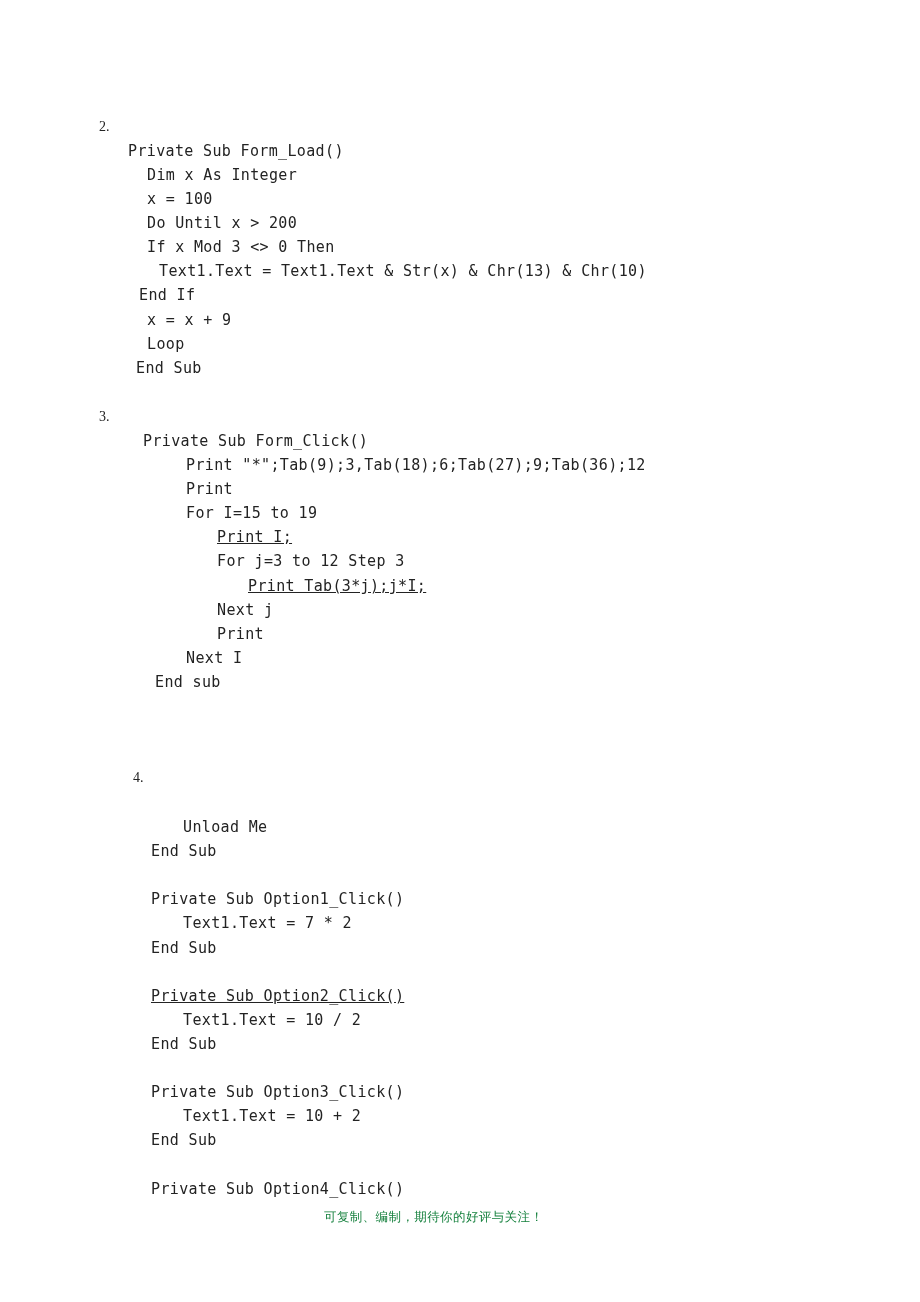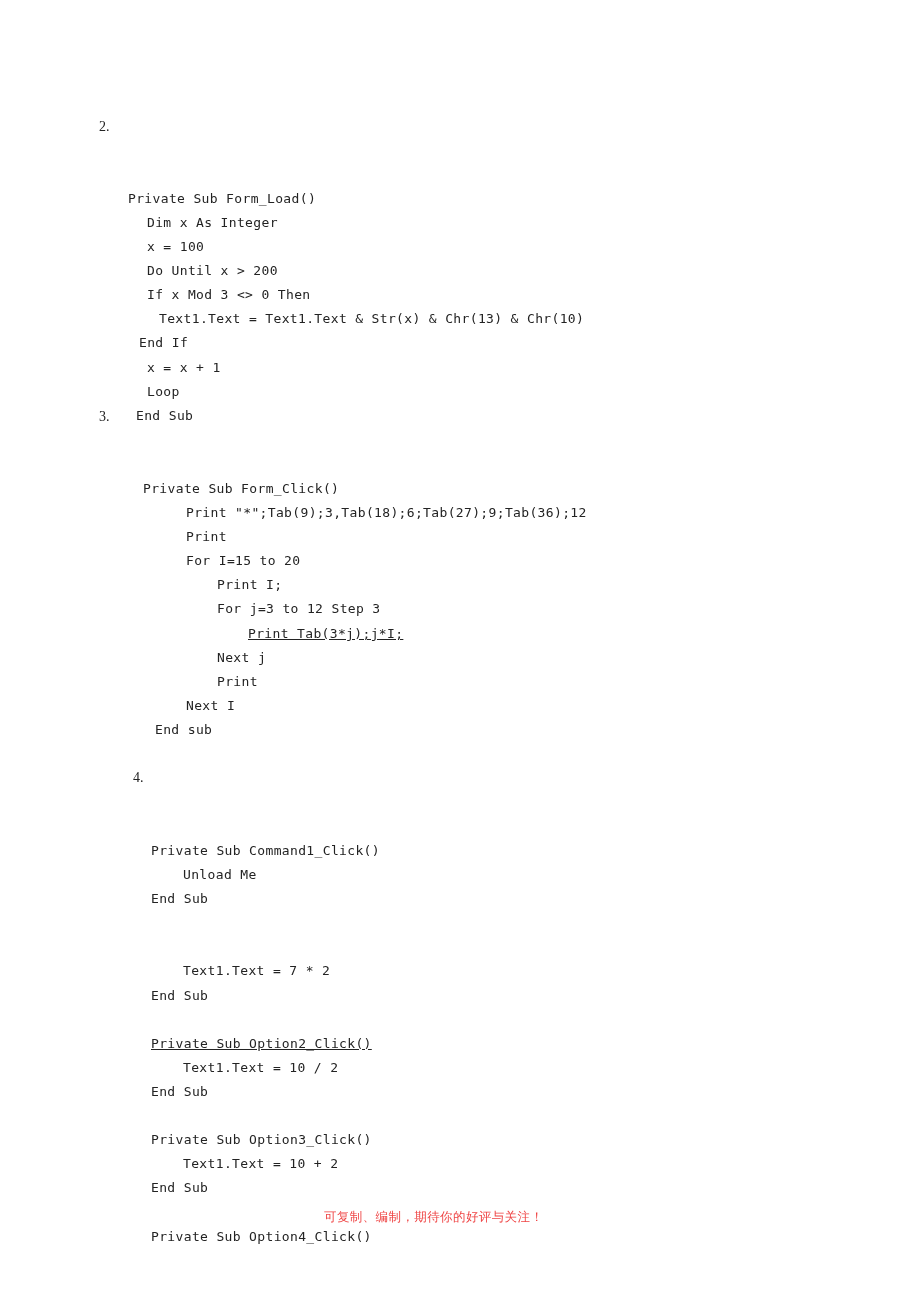--- a/index.html
+++ b/index.html
@@ -12,27 +12,26 @@
     width: 920px;
     height: 1302px;
     background: #ffffff;
     overflow: hidden;
     font-family: "Liberation Serif", "DejaVu Serif", serif;
   }
   
   .code-line {
     position: absolute;
     font-family: "DejaVu Sans Mono", "Liberation Mono", monospace;
-    font-size: 13px;
+    font-size: 15px;
     line-height: 24px;
     color: #232323;
     white-space: pre;
     letter-spacing: 0.35px;
     font-weight: 400;
-    margin-top: 48px;
   }
   .section-num {
     position: absolute;
     font-family: "Liberation Serif", "DejaVu Serif", serif;
     font-size: 14px;
     line-height: 24px;
     color: #232323;
     white-space: pre;
   }
   .footer-note {
@@ -50,42 +49,42 @@
 
 <div class="page" style="width: 920px; height: 1302px; background: rgb(255, 255, 255);">
     <div class="section-num" style="left: 99px; top: 115px;">2.</div>
     <div class="code-line" style="left: 128px; top: 139px;">Private Sub Form_Load()</div>
     <div class="code-line" style="left: 147px; top: 163px;">Dim x As Integer</div>
     <div class="code-line" style="left: 147px; top: 187px;">x = 100</div>
     <div class="code-line" style="left: 147px; top: 211px;">Do Until x &gt; 200</div>
     <div class="code-line" style="left: 147px; top: 235px;">If x Mod 3 &lt;&gt; 0 Then</div>
     <div class="code-line" style="left: 159px; top: 259px;">Text1.Text = Text1.Text &amp; Str(x) &amp; Chr(13) &amp; Chr(10)</div>
     <div class="code-line" style="left: 139px; top: 283px;">End If</div>
-    <div class="code-line" style="left: 147px; top: 308px;">x = x + 1</div>
+    <div class="code-line" style="left: 147px; top: 308px;">x = x + 9</div>
     <div class="code-line" style="left: 147px; top: 332px;">Loop</div>
     <div class="code-line" style="left: 136px; top: 356px;">End Sub</div>
     <div class="section-num" style="left: 99px; top: 405px;">3.</div>
     <div class="code-line" style="left: 143px; top: 429px;">Private Sub Form_Click()</div>
     <div class="code-line" style="left: 186px; top: 453px;">Print "*";Tab(9);3,Tab(18);6;Tab(27);9;Tab(36);12</div>
     <div class="code-line" style="left: 186px; top: 477px;">Print</div>
-    <div class="code-line" style="left: 186px; top: 501px;">For I=15 to 20</div>
-    <div class="code-line" style="left: 217px; top: 525px;">Print I;</div>
+    <div class="code-line" style="left: 186px; top: 501px;">For I=15 to 19</div>
+    <div class="code-line" style="left: 217px; top: 525px; text-decoration: underline;">Print I;</div>
     <div class="code-line" style="left: 217px; top: 549px;">For j=3 to 12 Step 3</div>
     <div class="code-line" style="left: 248px; top: 574px; text-decoration: underline;">Print Tab(3*j);j*I;</div>
     <div class="code-line" style="left: 217px; top: 598px;">Next j</div>
     <div class="code-line" style="left: 217px; top: 622px;">Print</div>
     <div class="code-line" style="left: 186px; top: 646px;">Next I</div>
     <div class="code-line" style="left: 155px; top: 670px;">End sub</div>
     <div class="section-num" style="left: 133px; top: 766px;">4.</div>
-    <div class="code-line" style="left: 151px; top: 791px;">Private Sub Command1_Click()</div>
     <div class="code-line" style="left: 183px; top: 815px;">Unload Me</div>
     <div class="code-line" style="left: 151px; top: 839px;">End Sub</div>
+    <div class="code-line" style="left: 151px; top: 887px;">Private Sub Option1_Click()</div>
     <div class="code-line" style="left: 183px; top: 911px;">Text1.Text = 7 * 2</div>
     <div class="code-line" style="left: 151px; top: 936px;">End Sub</div>
     <div class="code-line" style="left: 151px; top: 984px; text-decoration: underline;">Private Sub Option2_Click()</div>
     <div class="code-line" style="left: 183px; top: 1008px;">Text1.Text = 10 / 2</div>
     <div class="code-line" style="left: 151px; top: 1032px;">End Sub</div>
     <div class="code-line" style="left: 151px; top: 1080px;">Private Sub Option3_Click()</div>
     <div class="code-line" style="left: 183px; top: 1104px;">Text1.Text = 10 + 2</div>
     <div class="code-line" style="left: 151px; top: 1128px;">End Sub</div>
     <div class="code-line" style="left: 151px; top: 1177px;">Private Sub Option4_Click()</div>
-    <div class="footer-note" style="left: 324px; top: 1208px; color: #ef4444;">可复制、编制，期待你的好评与关注！</div>
+    <div class="footer-note" style="left: 324px; top: 1208px; color: #15803d;">可复制、编制，期待你的好评与关注！</div>
   </div>
 
 </body></html>

